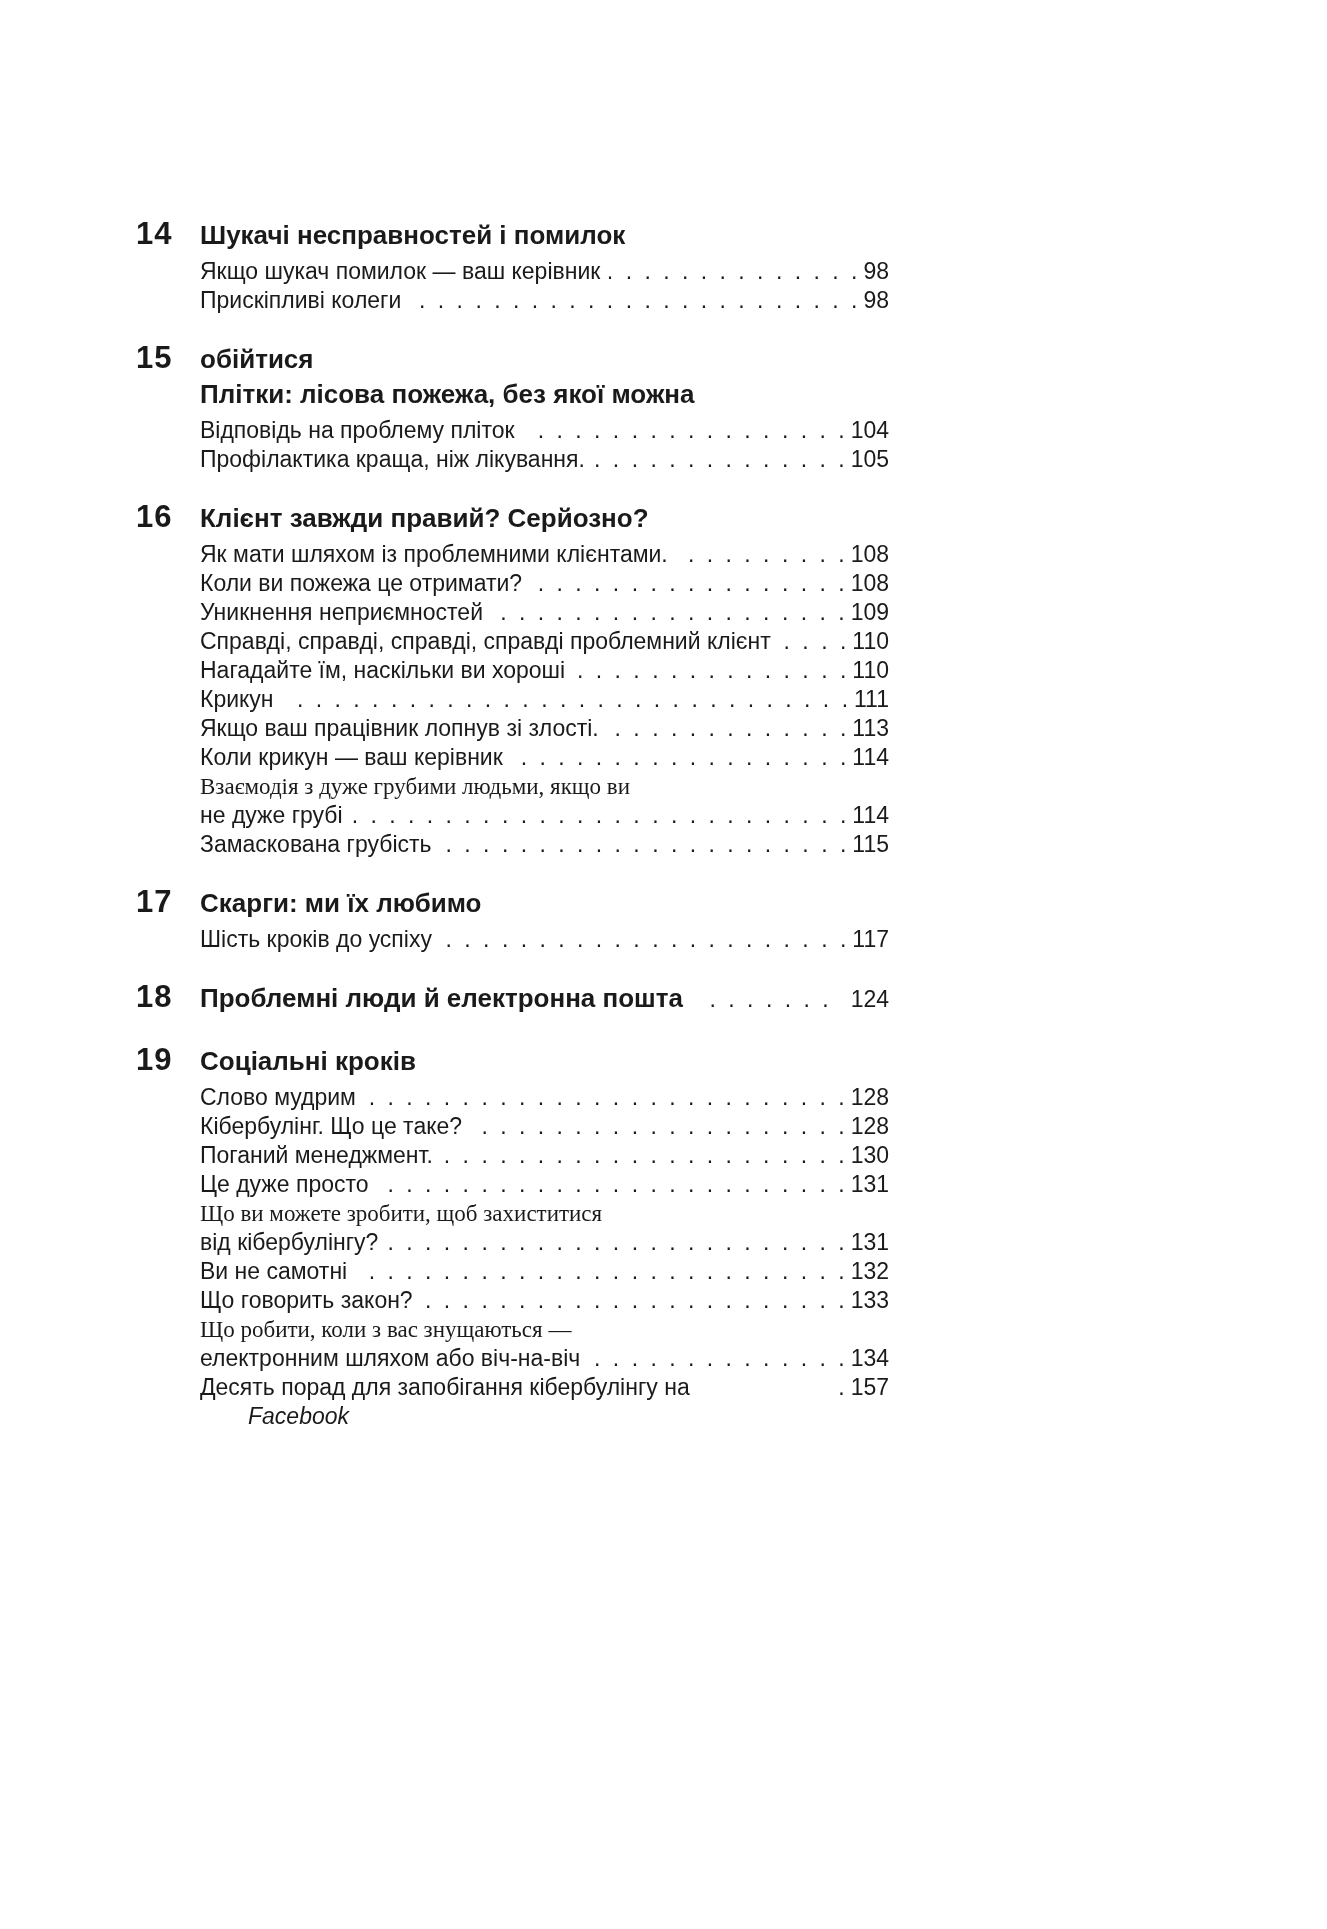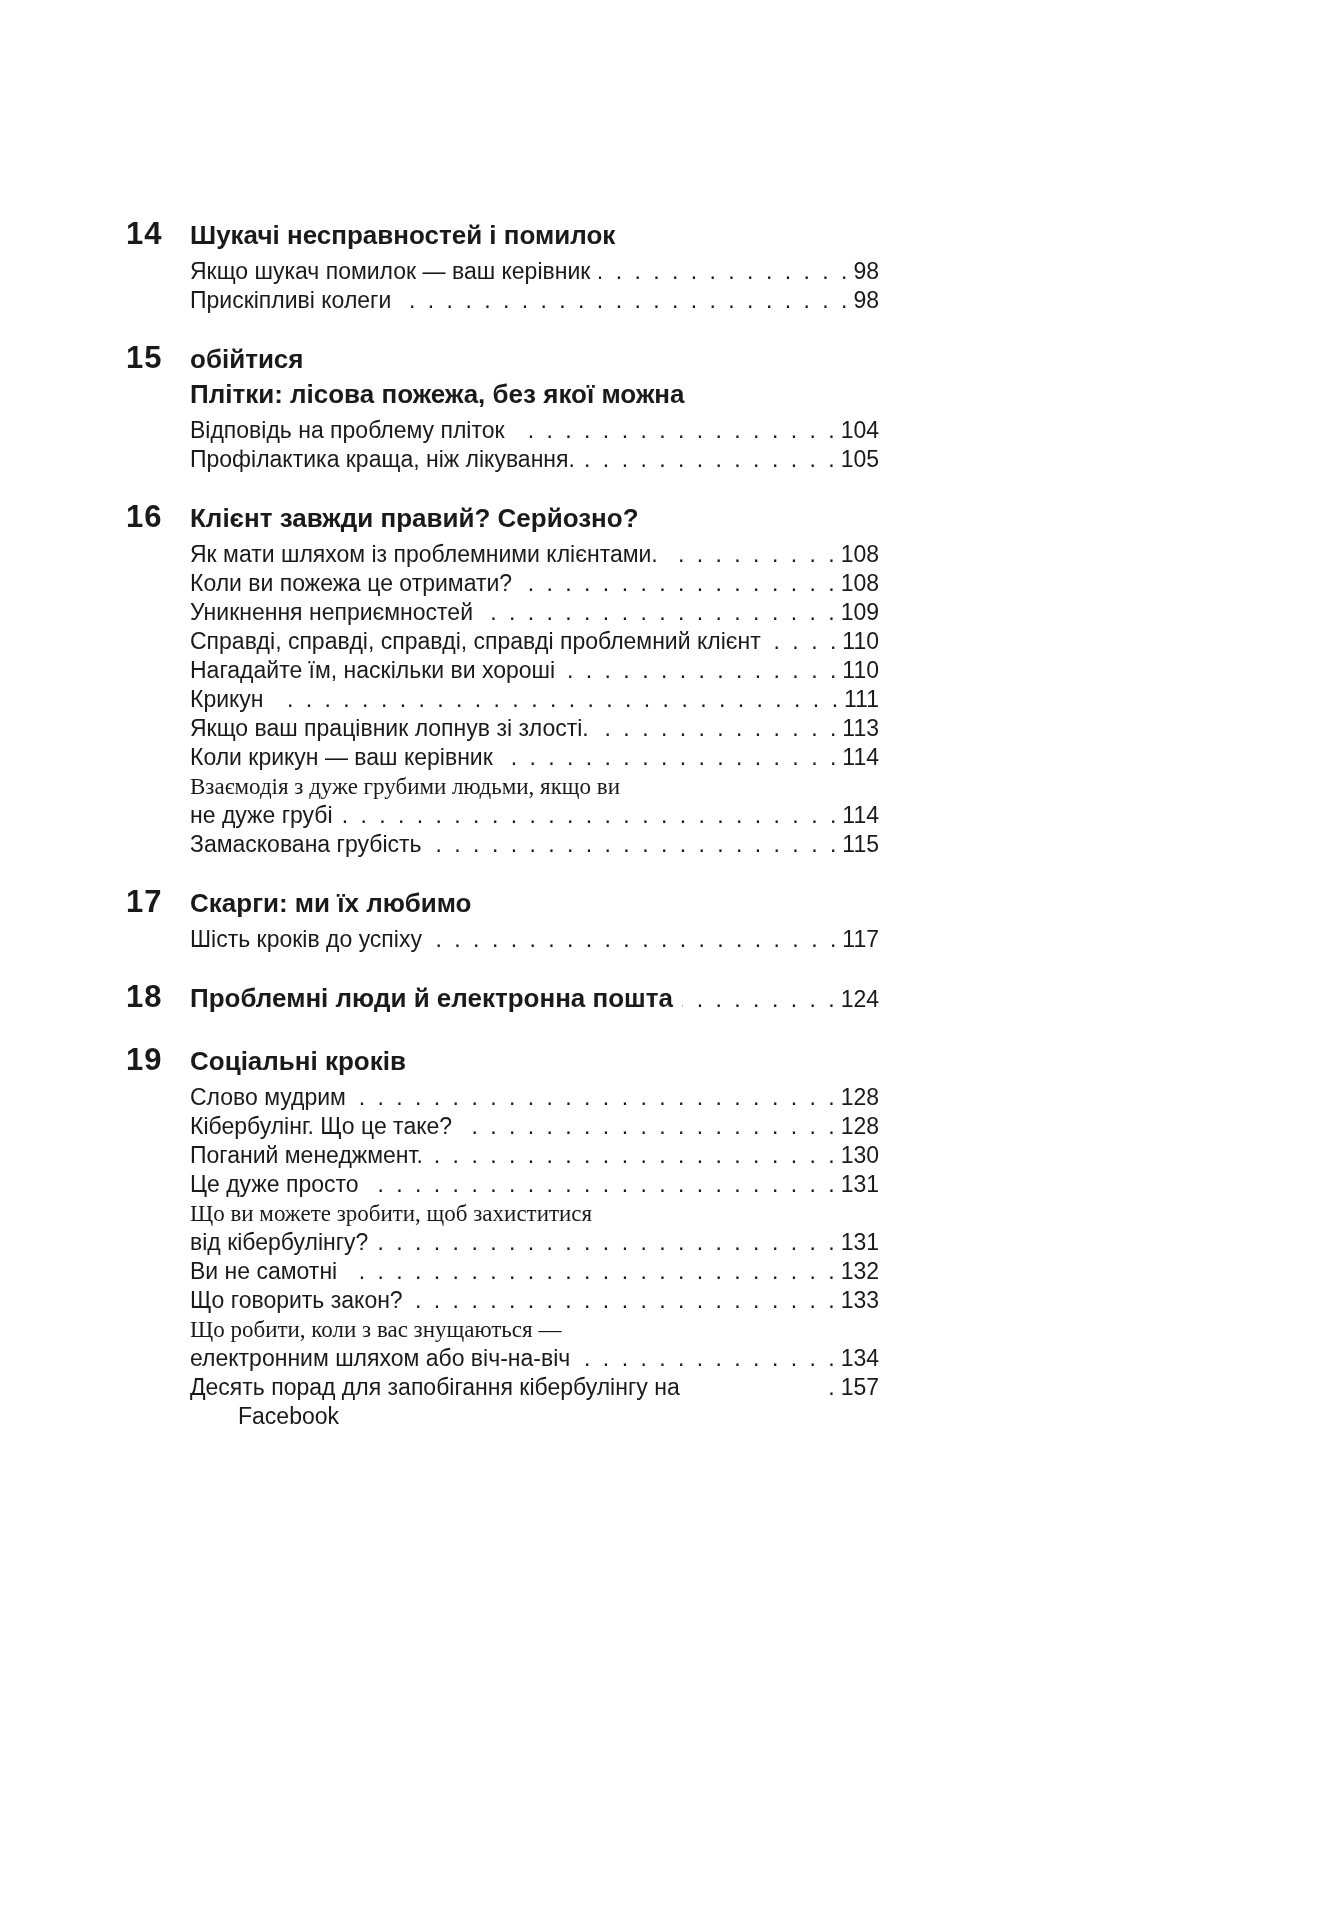--- a/index.html
+++ b/index.html
@@ -8,39 +8,39 @@
     width: 1327px;
     height: 1929px;
     background: #ffffff;
     color: #1a1a1a;
     font-family: "Liberation Sans", sans-serif;
     position: relative;
     overflow: hidden;
   }
   .content {
     position: absolute;
-    left: 126px;
+    left: 136px;
     top: 216px;
     width: 753px;
   }
   .chapter + .chapter { margin-top: 25px; }
   .ch-row { display: flex; align-items: baseline; }
   .ch-num {
     flex: 0 0 64px;
     font-size: 31px;
     font-weight: 700;
     letter-spacing: 1px;
   }
   .ch-body { flex: 1 1 auto; min-width: 0; }
   .ch-title-line {
     font-size: 26px;
     font-weight: 700;
     line-height: 35px;
   }
-  .ch-line { display: flex; align-items: baseline; line-height: 35px; }
+  .ch-line { display: flex; align-items: baseline; line-height: 35px; gap: 16px; }
   .ch-title-text { font-size: 26px; font-weight: 700; flex: 0 1 auto; }
   .entries { margin-left: 64px; margin-top: 4px; }
   .entry-pre {
     font-size: 23px;
     line-height: 29px;
     font-family: Liberation Serif, serif;
   }
   .entry-line {
     display: flex;
     align-items: baseline;
@@ -292,21 +292,21 @@
           <div class="entry">
             <div class="entry-pre">Що робити, коли з вас знущаються —</div>
             <div class="entry-line indented">
               <span class="label">електронним шляхом або віч-на-віч</span>
               <span class="leader">.&nbsp;.&nbsp;.&nbsp;.&nbsp;.&nbsp;.&nbsp;.&nbsp;.&nbsp;.&nbsp;.&nbsp;.&nbsp;.&nbsp;.&nbsp;.&nbsp;.&nbsp;.&nbsp;.&nbsp;.&nbsp;.&nbsp;.&nbsp;.&nbsp;.&nbsp;.&nbsp;.&nbsp;.&nbsp;.&nbsp;.&nbsp;.&nbsp;.&nbsp;.&nbsp;.&nbsp;.&nbsp;.&nbsp;.&nbsp;.&nbsp;.&nbsp;.&nbsp;.&nbsp;.&nbsp;.&nbsp;.&nbsp;.&nbsp;.&nbsp;.&nbsp;.&nbsp;.&nbsp;.&nbsp;.&nbsp;.&nbsp;.&nbsp;.&nbsp;.&nbsp;.&nbsp;.&nbsp;.&nbsp;.&nbsp;.&nbsp;.&nbsp;.&nbsp;.&nbsp;.&nbsp;.&nbsp;.&nbsp;.&nbsp;.&nbsp;.&nbsp;.&nbsp;.&nbsp;.&nbsp;.&nbsp;.&nbsp;.&nbsp;.&nbsp;.&nbsp;.&nbsp;.&nbsp;.&nbsp;.&nbsp;.&nbsp;.&nbsp;.&nbsp;.&nbsp;.&nbsp;.&nbsp;.&nbsp;.&nbsp;.&nbsp;.&nbsp;.&nbsp;.&nbsp;</span>
               <span class="page">134</span>
             </div>
           </div>
           <div class="entry">
             <div class="entry-line">
-              <span class="label"><span>Десять порад для запобігання кібербулінгу на </span><span style=" margin-left: 48px;">Facebook</span></span>
+              <span class="label"><span>Десять порад для запобігання кібербулінгу на </span><span style="font-style: italic; margin-left: 48px;">Facebook</span></span>
               <span class="leader">.&nbsp;.&nbsp;.&nbsp;.&nbsp;.&nbsp;.&nbsp;.&nbsp;.&nbsp;.&nbsp;.&nbsp;.&nbsp;.&nbsp;.&nbsp;.&nbsp;.&nbsp;.&nbsp;.&nbsp;.&nbsp;.&nbsp;.&nbsp;.&nbsp;.&nbsp;.&nbsp;.&nbsp;.&nbsp;.&nbsp;.&nbsp;.&nbsp;.&nbsp;.&nbsp;.&nbsp;.&nbsp;.&nbsp;.&nbsp;.&nbsp;.&nbsp;.&nbsp;.&nbsp;.&nbsp;.&nbsp;.&nbsp;.&nbsp;.&nbsp;.&nbsp;.&nbsp;.&nbsp;.&nbsp;.&nbsp;.&nbsp;.&nbsp;.&nbsp;.&nbsp;.&nbsp;.&nbsp;.&nbsp;.&nbsp;.&nbsp;.&nbsp;.&nbsp;.&nbsp;.&nbsp;.&nbsp;.&nbsp;.&nbsp;.&nbsp;.&nbsp;.&nbsp;.&nbsp;.&nbsp;.&nbsp;.&nbsp;.&nbsp;.&nbsp;.&nbsp;.&nbsp;.&nbsp;.&nbsp;.&nbsp;.&nbsp;.&nbsp;.&nbsp;.&nbsp;.&nbsp;.&nbsp;.&nbsp;.&nbsp;.&nbsp;.&nbsp;.&nbsp;.&nbsp;</span>
               <span class="page">157</span>
             </div>
           </div>
         </div>
       </div>
     </section>
 </main>
 
 </body></html>

